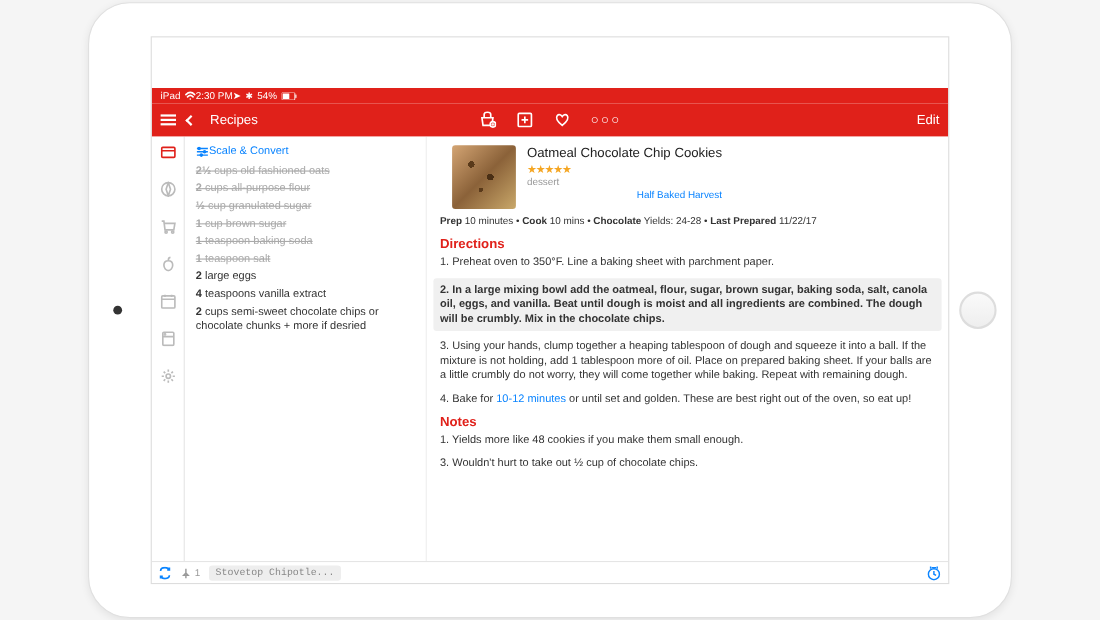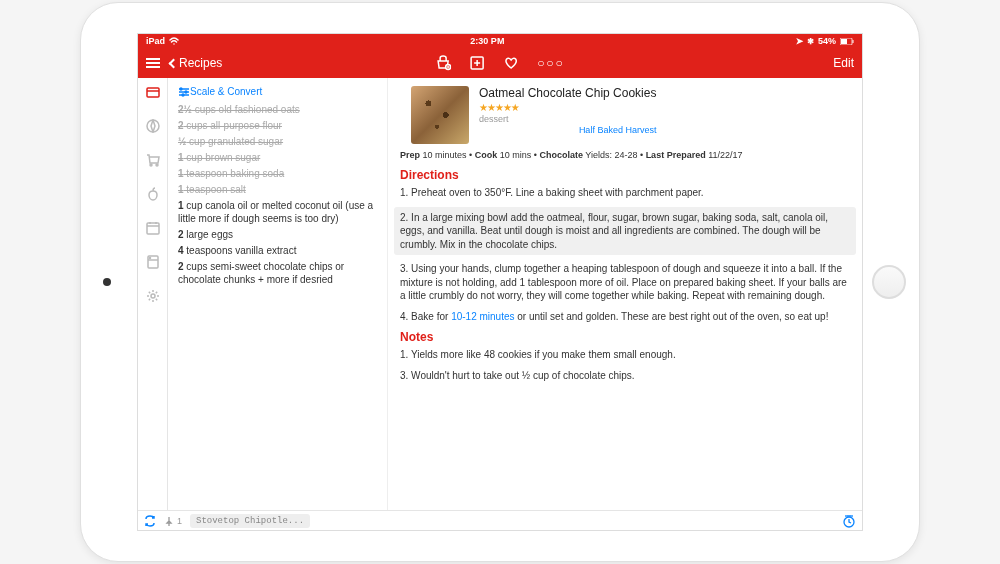--- a/index.html
+++ b/index.html
@@ -1,29 +1,29 @@
 <!DOCTYPE html>
 <html><head>
 <meta charset="utf-8">
 <style>
 * { margin: 0; padding: 0; box-sizing: border-box; font-family: -apple-system, BlinkMacSystemFont, "Helvetica Neue", sans-serif; }
 body { background: #f5f5f5; display: flex; justify-content: center; align-items: center; height: 564px; }
 .ipad-frame { width: 840px; height: 560px; background: #fff; border-radius: 38px; border: 1px solid #e0e0e0; box-shadow: 0 2px 8px rgba(0,0,0,.08); position: relative; padding: 30px 56px; }
 .home-button { position: absolute; right: 13px; top: 50%; transform: translateY(-50%); width: 34px; height: 34px; border: 2px solid #ddd; border-radius: 50%; background: linear-gradient(#fafafa,#eee); }
 .camera { position: absolute; left: 22px; top: 50%; transform: translateY(-50%); width: 8px; height: 8px; border-radius: 50%; background: #333; }
 .screen { width: 100%; height: 100%; background: #fff; overflow: hidden; border: 1px solid #ddd; position: relative; display: flex; flex-direction: column; }
-.status-bar { height: 14px; background: #e0211a; color: #fff; display: flex; align-items: center; justify-content: space-between; padding: 0 8px; font-size: 9px; font-weight: 700; }
+.status-bar { height: 14px; background: #e0211a; color: #fff; display: flex; align-items: center; padding: 0 8px; font-size: 9px; font-weight: 400; margin-top: 46px; }
 .status-left, .status-right { display: flex; align-items: center; gap: 4px; }
 .nav-bar { height: 30px; background: #e0211a; color: #fff; display: flex; align-items: center; padding: 0 8px; font-size: 12px; position: relative; }
 .nav-left { display: flex; align-items: center; gap: 10px; }
 .nav-center { position: absolute; left: 50%; transform: translateX(-50%); display: flex; gap: 18px; align-items: center; }
 .nav-right { margin-left: auto; }
 .hamburger { display: flex; flex-direction: column; gap: 2px; cursor: pointer; }
 .hamburger span { width: 14px; height: 2px; background: #fff; }
-.back-btn { display: flex; align-items: center; gap: 2px; cursor: pointer; }
+.back-btn { display: flex; align-items: center; gap: 14px; cursor: pointer; }
 .chevron-left { width: 7px; height: 7px; border-left: 2px solid #fff; border-bottom: 2px solid #fff; transform: rotate(45deg); }
 .content { flex: 1; display: flex; overflow: hidden; }
 .sidebar { width: 30px; border-right: 1px solid #e5e5e5; display: flex; flex-direction: column; align-items: center; padding-top: 6px; gap: 18px; }
 .sidebar-icon { width: 16px; height: 16px; display: flex; align-items: center; justify-content: center; cursor: pointer; color: #e0211a; }
 .sidebar-icon.inactive { color: #bbb; }
 .main { flex: 1; display: flex; overflow: hidden; }
 .ingredients-panel { width: 220px; border-right: 1px solid #eee; padding: 8px 10px; overflow-y: auto; font-size: 10px; }
 .section-title { color: #e0211a; font-size: 12px; font-weight: 600; margin-bottom: 4px; }
 .scale-convert { color: #0a84ff; font-size: 10px; display: flex; align-items: center; gap: 0; margin-bottom: 6px; cursor: pointer; }
 .ingredient { color: #333; margin-bottom: 3px; line-height: 1.3; }
@@ -33,21 +33,21 @@
 .recipe-header { display: flex; gap: 10px; margin-bottom: 6px; padding-left: 11px; }
 .recipe-img { width: 58px; height: 58px; background: linear-gradient(135deg,#d4a574,#8b6239,#c9a86a); border-radius: 3px; position: relative; overflow: hidden; }
 .recipe-img::after { content:""; position:absolute; inset:0; background: radial-gradient(circle at 30% 30%, #5a3a1a 3px, transparent 3px), radial-gradient(circle at 60% 50%, #4a2f15 3px, transparent 3px), radial-gradient(circle at 45% 70%, #5a3a1a 2px, transparent 2px); }
 .recipe-title { font-size: 12px; font-weight: 400; color: #222; margin-bottom: 2px; }
 .stars { color: #f5a623; font-size: 10px; letter-spacing: -1px; }
 .recipe-meta-item { color: #0a84ff; font-size: 9px; display: block; margin-top: 1px; text-align: right; }
 .category { color: #999; font-size: 9px; }
 .meta-line { font-size: 9px; color: #333; margin-bottom: 8px; }
 .meta-line b { font-weight: 600; }
 .direction { margin-bottom: 7px; line-height: 1.35; }
-.direction.highlighted { background: #f0f0f0; padding: 4px 6px; border-radius: 3px; margin-left:-6px; margin-right:-6px; }
+.direction.highlighted { background: #f0f0f0; padding: 4px 6px; border-radius: 3px; margin-left:-6px; margin-right:-6px;font-weight:bold; }
 .direction a { color: #0a84ff; text-decoration: none; }
 .bottom-bar { height: 20px; border-top: 1px solid #e5e5e5; display: flex; align-items: center; padding: 0 6px; gap: 8px; font-size: 9px; }
 .bottom-chip { background: #eee; padding: 2px 6px; border-radius: 3px; color: #888; font-size: 9px; font-family: Liberation Mono, monospace; }
 .pin-count { color: #999; display: flex; align-items: center; gap: 3px; }
 .icon-svg { width: 14px; height: 14px; stroke: currentColor; fill: none; stroke-width: 1.5; }
 .nav-icon-svg { width: 16px; height: 16px; stroke: #fff; fill: none; stroke-width: 1.5; }
 </style>
 </head>
 <body>
 
@@ -166,21 +166,20 @@
               </svg>
             <span>Scale &amp; Convert</span>
           </div>
           <div id="ing-list">
               <div class="ingredient struck"><b>2½</b> cups old fashioned oats</div>
               <div class="ingredient struck"><b>2</b> cups all-purpose flour</div>
               <div class="ingredient struck"><b>½</b> cup granulated sugar</div>
               <div class="ingredient struck"><b>1</b> cup brown sugar</div>
               <div class="ingredient struck"><b>1</b> teaspoon baking soda</div>
               <div class="ingredient struck"><b>1</b> teaspoon salt</div>
-              <div class="ingredient"><b>1</b> cup canola oil or melted coconut oil (use a little more if dough seems is too dry)</div>
               <div class="ingredient"><b>2</b> large eggs</div>
               <div class="ingredient"><b>4</b> teaspoons vanilla extract</div>
               <div class="ingredient"><b>2</b> cups semi-sweet chocolate chips or chocolate chunks + more if desried</div>
             </div>
         </div>
 
         <div class="recipe-panel">
           <div class="recipe-header">
             <div class="recipe-img"></div>
             <div>

